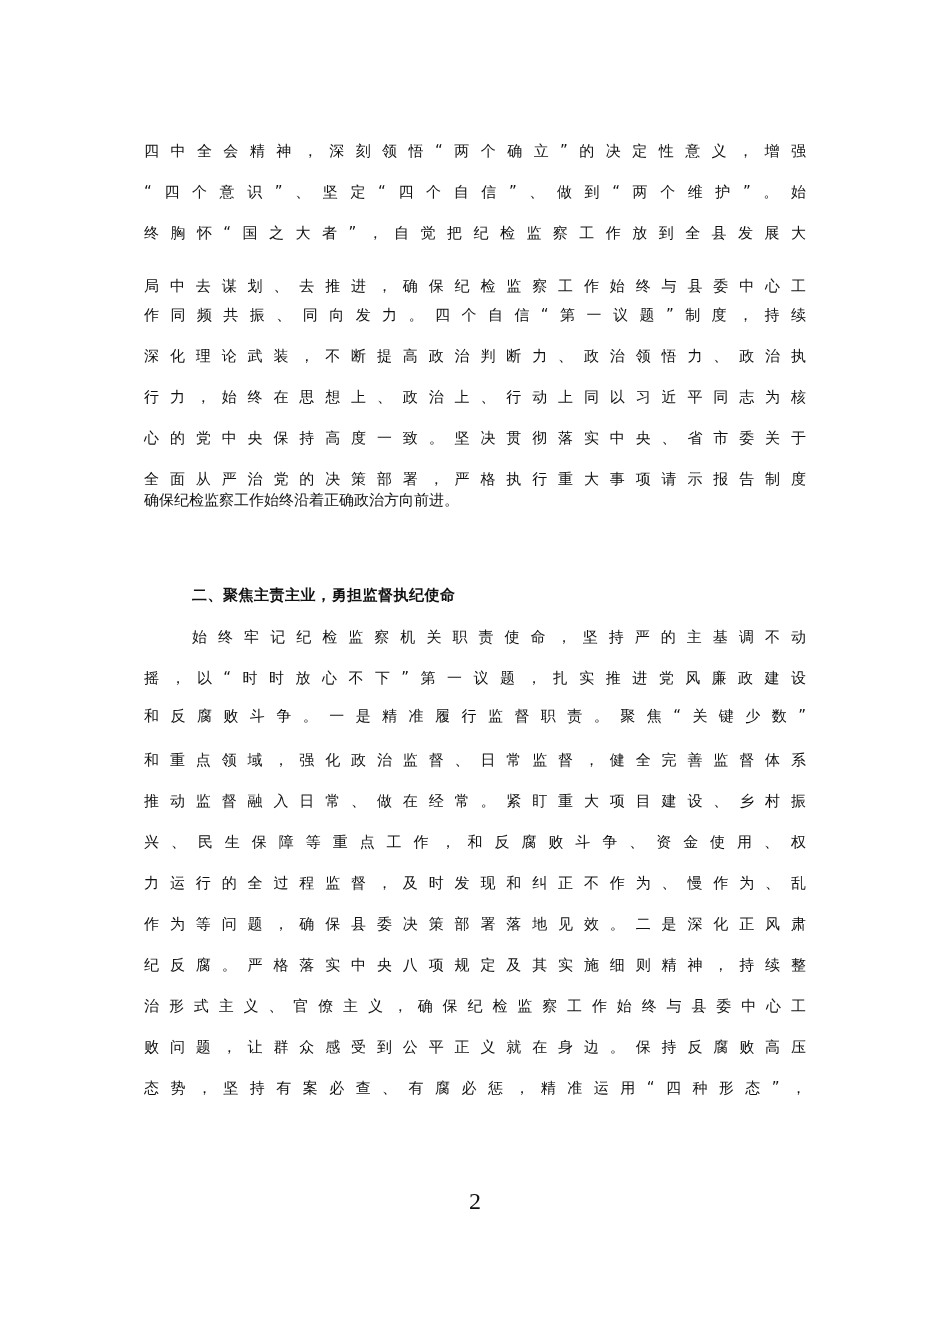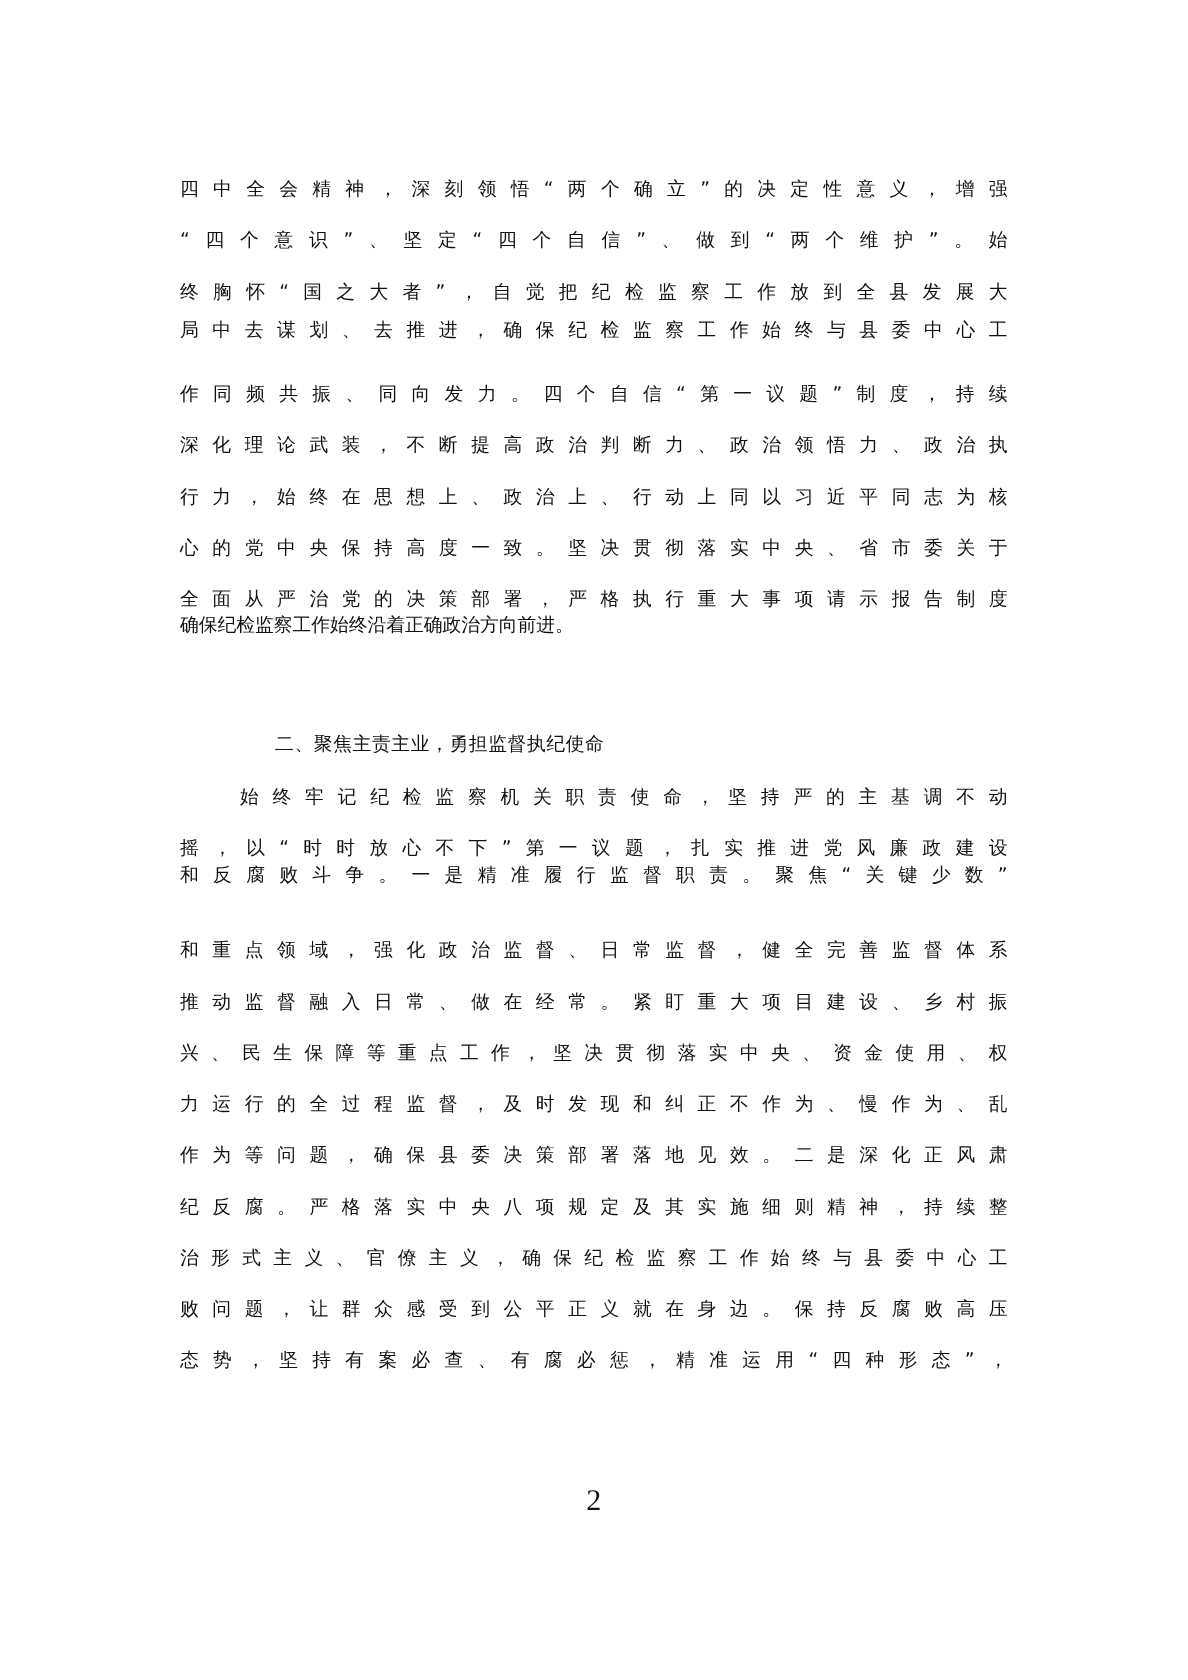--- a/index.html
+++ b/index.html
@@ -35,24 +35,23 @@
       letter-spacing: 0;
     }
     .line.last {
       text-align-last: left;
     }
     .line.indent {
       left: 192px;
       width: 614px;
     }
     .heading {
-      font-weight: normal;
+      font-weight: bold;
       text-align-last: left;
       letter-spacing: 0.5px;
-      margin-left: 28px;
     }
     .page-number {
       position: absolute;
       left: 0;
       width: 950px;
       top: 1186px;
       text-align: center;
       font-family: "Liberation Serif", serif;
       font-size: 24px;
       line-height: 30px;
@@ -60,38 +59,38 @@
   </style>
 </head>
 <body>
 
 <div class="page">
 
   <div>
     <div class="line" style="top:131px">四中全会精神，深刻领悟“两个确立”的决定性意义，增强</div>
     <div class="line" style="top:172px">“四个意识”、坚定“四个自信”、做到“两个维护”。始</div>
     <div class="line" style="top:213px">终胸怀“国之大者”，自觉把纪检监察工作放到全县发展大</div>
-    <div class="line" style="top:244px">局中去谋划、去推进，确保纪检监察工作始终与县委中心工</div>
+    <div class="line" style="top:266px">局中去谋划、去推进，确保纪检监察工作始终与县委中心工</div>
     <div class="line" style="top:295px">作同频共振、同向发力。四个自信“第一议题”制度，持续</div>
     <div class="line" style="top:336px">深化理论武装，不断提高政治判断力、政治领悟力、政治执</div>
     <div class="line" style="top:377px">行力，始终在思想上、政治上、行动上同以习近平同志为核</div>
     <div class="line" style="top:418px">心的党中央保持高度一致。坚决贯彻落实中央、省市委关于</div>
     <div class="line" style="top:459px">全面从严治党的决策部署，严格执行重大事项请示报告制度</div>
     <div class="line last" style="top:480px">确保纪检监察工作始终沿着正确政治方向前进。</div>
   </div>
 
   <div class="line indent heading" style="top:575px">二、聚焦主责主业，勇担监督执纪使命</div>
 
   <div>
     <div class="line indent" style="top:617px">始终牢记纪检监察机关职责使命，坚持严的主基调不动</div>
     <div class="line" style="top:658px">摇，以“时时放心不下”第一议题，扎实推进党风廉政建设</div>
-    <div class="line" style="top:680px">和反腐败斗争。一是精准履行监督职责。聚焦“关键少数”</div>
+    <div class="line" style="top:696px">和反腐败斗争。一是精准履行监督职责。聚焦“关键少数”</div>
     <div class="line" style="top:740px">和重点领域，强化政治监督、日常监督，健全完善监督体系</div>
     <div class="line" style="top:781px">推动监督融入日常、做在经常。紧盯重大项目建设、乡村振</div>
-    <div class="line" style="top:822px">兴、民生保障等重点工作，坚决贯彻落实中央、资金使用、权</div>
+    <div class="line" style="top:822px">兴、民生保障等重点工作，和反腐败斗争、资金使用、权</div>
     <div class="line" style="top:863px">力运行的全过程监督，及时发现和纠正不作为、慢作为、乱</div>
     <div class="line" style="top:904px">作为等问题，确保县委决策部署落地见效。二是深化正风肃</div>
     <div class="line" style="top:945px">纪反腐。严格落实中央八项规定及其实施细则精神，持续整</div>
     <div class="line" style="top:986px">治形式主义、官僚主义，确保纪检监察工作始终与县委中心工</div>
     <div class="line" style="top:1027px">败问题，让群众感受到公平正义就在身边。保持反腐败高压</div>
     <div class="line" style="top:1068px">态势，坚持有案必查、有腐必惩，精准运用“四种形态”，</div>
   </div>
 
   <div class="page-number">2</div>
 </div>

